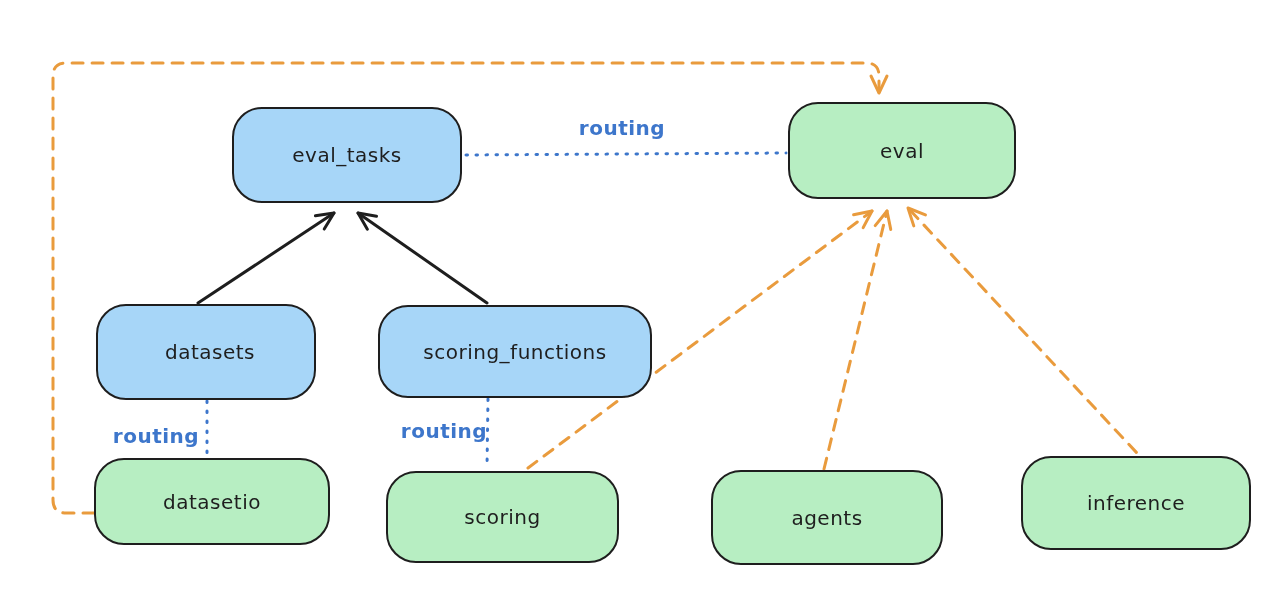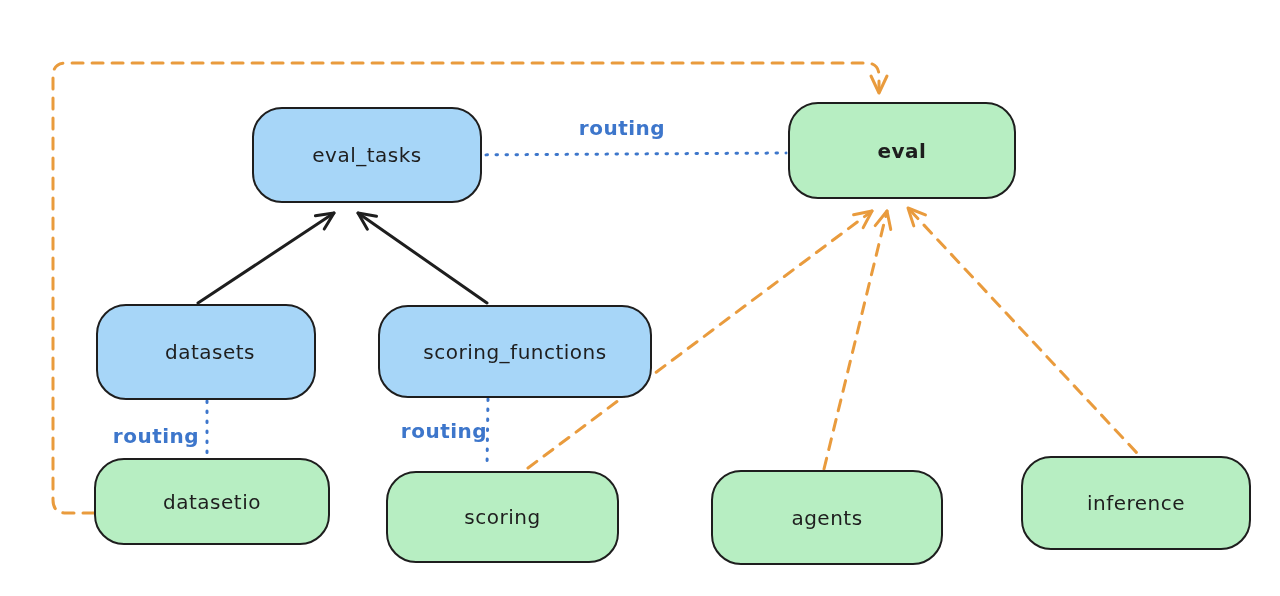--- a/index.html
+++ b/index.html
@@ -18,22 +18,22 @@
     border-radius:30px;
     display:flex;align-items:center;justify-content:center;
     box-sizing:border-box;
     font-size:20px;
     color:var(--c-box-border,#1e1e1e);
     letter-spacing:.5px;
   }
   .node.blue{background:var(--c-blue-fill,#a7d6f8);}
   .node.green{background:var(--c-green-fill,#b7eec2);}
 
-  #node-eval_tasks{left:232px;top:107px;width:230px;height:96px;margin-left:20px;}
-  #node-eval{left:788px;top:102px;width:228px;height:97px;font-weight:bold;}
+  #node-eval_tasks{left:232px;top:107px;width:230px;height:96px;}
+  #node-eval{left:788px;top:102px;width:228px;height:97px;}
   #node-datasets{left:96px;top:304px;width:220px;height:96px;padding-left:8px;}
   #node-scoring_functions{left:378px;top:305px;width:274px;height:93px;}
   #node-datasetio{left:94px;top:458px;width:236px;height:87px;}
   #node-scoring{left:386px;top:471px;width:233px;height:92px;}
   #node-agents{left:711px;top:470px;width:232px;height:95px;}
   #node-inference{left:1021px;top:456px;width:230px;height:94px;}
 
   .edge-label{
     position:absolute;
     color:var(--c-routing-blue,#3d76cb);

